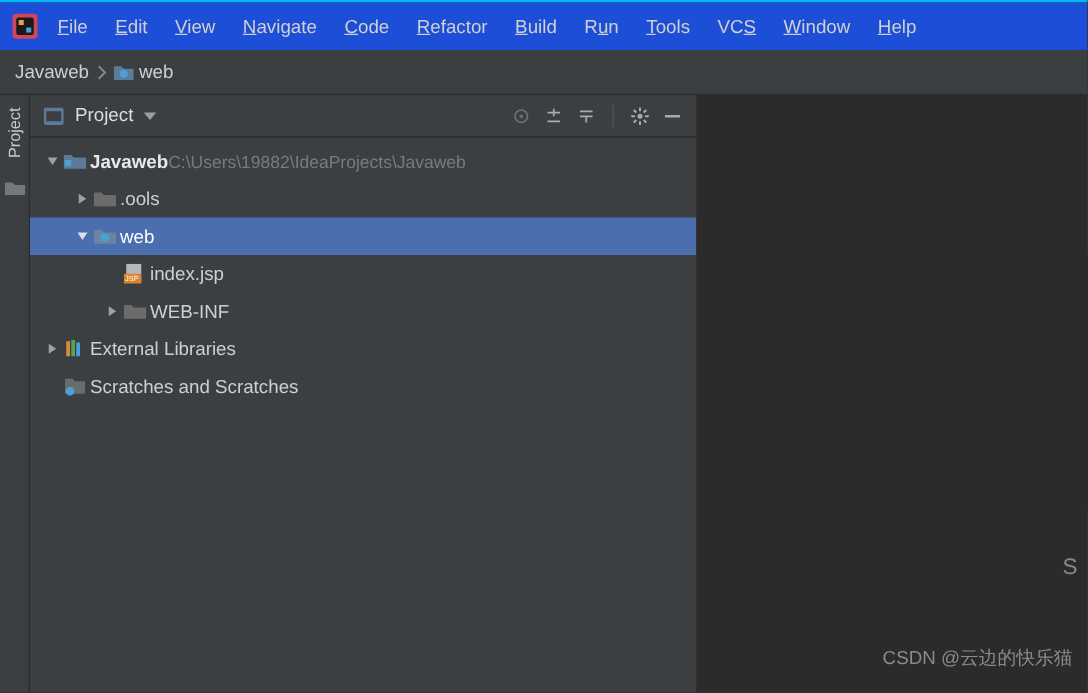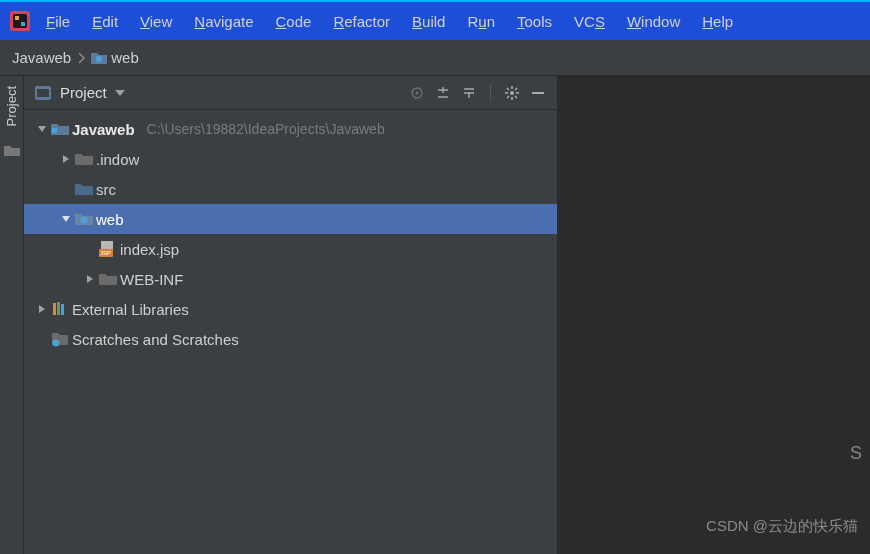--- a/index.html
+++ b/index.html
@@ -135,21 +135,21 @@
     display: flex; align-items: center; justify-content: center;
     color: #a0a0a0;
     font-size: 11px;
   }
   .tree-row .node-icon {
     width: 20px;
     display: flex; align-items: center; justify-content: center;
   }
   .tree-row .node-label { margin-left: 2px; }
   .tree-row .node-path {
-    margin-left: 12px;
+    margin-left: 0;
     color: #7a7a7a;
     font-size: 14px;
   }
   .tree-row.bold .node-label { font-weight: 600; color: #e8e8e8; }
   .tree-row.selected .expander { color: #e0e0e0; }
   
   .editor {
     flex: 1;
     background: #2b2b2b;
     position: relative;
@@ -306,32 +306,23 @@
         <span class="expander">
           <svg width="10" height="10" viewBox="0 0 10 10">
               <path d="M2 1 L8 5 L2 9 z" fill="#a0a0a0"></path>
             </svg>
         </span>
         <span class="node-icon">
           <svg width="18" height="14" viewBox="0 0 18 14">
               <path d="M0 2 h6 l2 2 h10 v9 h-18 z" fill="#6b6b6b"></path>
             </svg>
         </span>
-        <span class="node-label">.indow</span>
-      </div>
-
-      <div class="tree-row" style="padding-left:34px">
-        <span class="expander"></span>
-        <span class="node-icon">
-          <svg width="18" height="14" viewBox="0 0 18 14">
-              <path d="M0 2 h6 l2 2 h10 v9 h-18 z" fill="#4a6a8a"></path>
-            </svg>
-        </span>
-        <span class="node-label">src</span>
-      </div>
+        <span class="node-label">.ools</span>
+      </div>
+
 
       <div class="tree-row selected" style="padding-left:34px">
         <span class="expander">
           <svg width="10" height="10" viewBox="0 0 10 10">
               <path d="M1 2 L9 2 L5 8 z" fill="#e0e0e0"></path>
             </svg>
         </span>
         <span class="node-icon">
           <svg width="18" height="14" viewBox="0 0 18 14">
               <path d="M0 2 h6 l2 2 h10 v9 h-18 z" fill="#6b84a0"></path>

